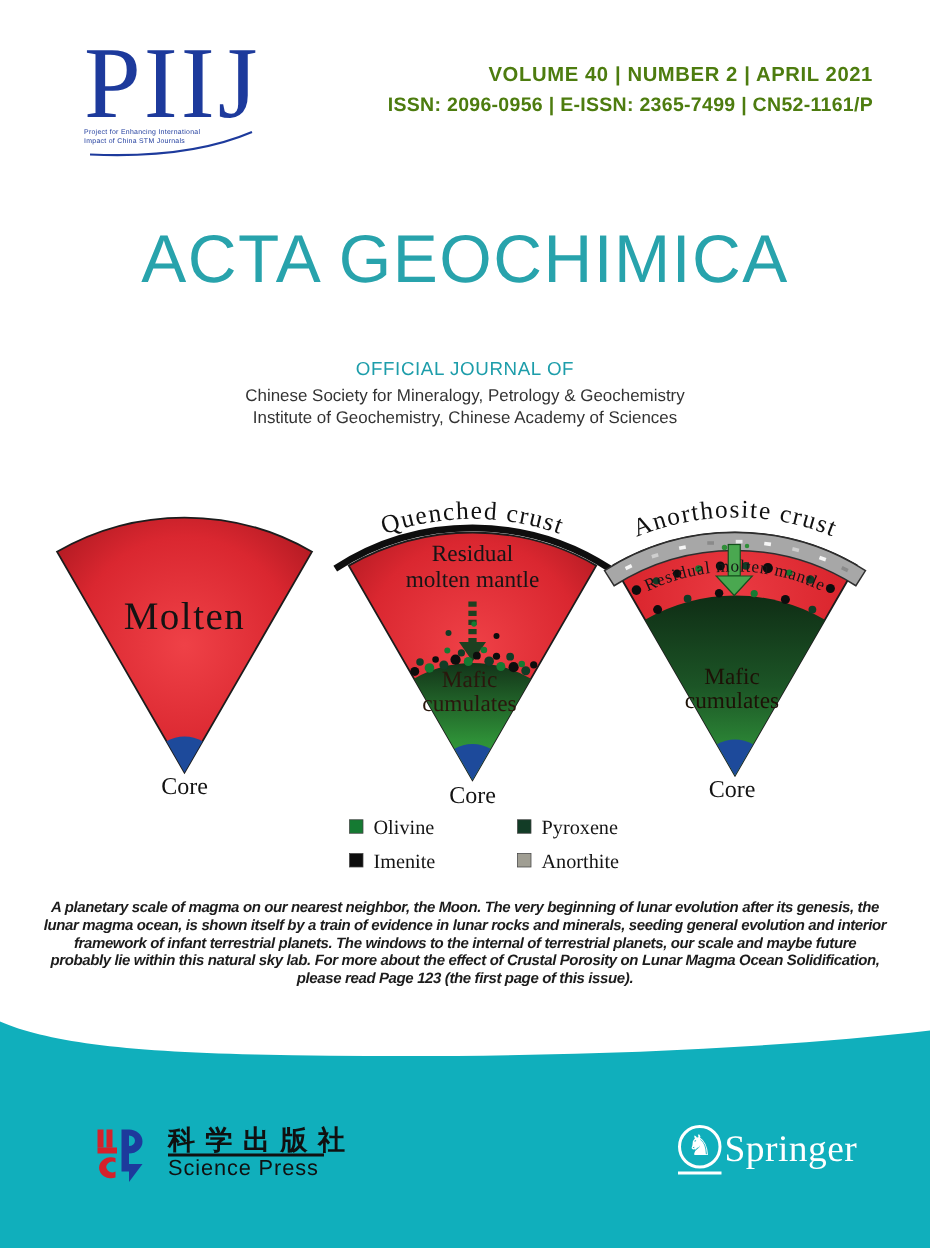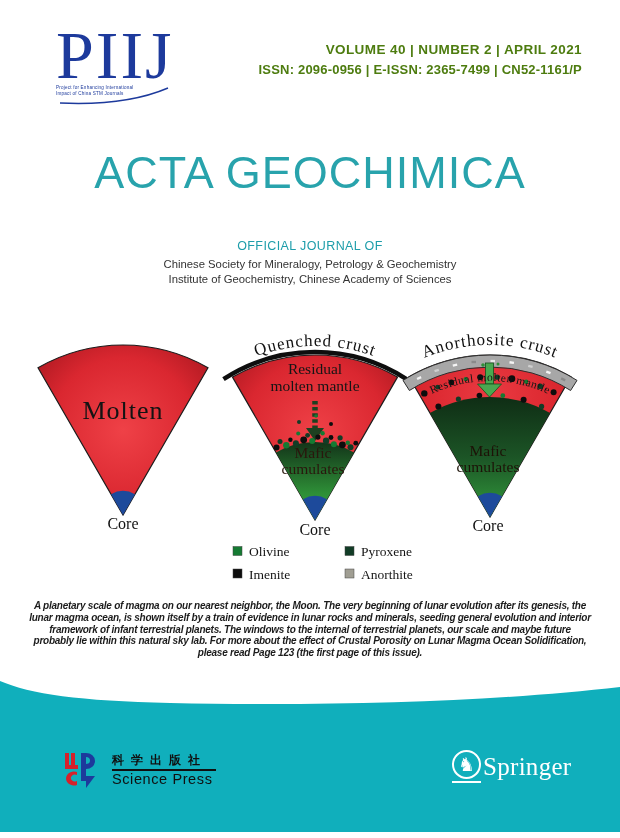--- a/index.html
+++ b/index.html
@@ -27,21 +27,21 @@
   .figure-svg{position:absolute;left:0;top:325px;}
 
   
   .caption{position:absolute;left:0;right:0;top:600px;text-align:center;color:#1c1c1c;}
   .caption div{font-size:10px;font-weight:bold;line-height:11.8px;letter-spacing:-.25px;white-space:nowrap;font-style:italic;}
 
   
   .band{position:absolute;left:0;top:670px;}
   .sp-block{position:absolute;left:62px;top:752px;display:flex;align-items:flex-start;}
   .sp-text{margin-left:10px;}
-  .sp-cn{font-size:12px;font-weight:bold;color:#101010;letter-spacing:7px;white-space:nowrap;line-height:16px;}
+  .sp-cn{font-size:18px;font-weight:bold;color:#101010;letter-spacing:7px;white-space:nowrap;line-height:16px;}
   .sp-rule{height:2px;background:#101010;width:104px;margin:1px 0 1px 0;}
   .sp-en{font-size:14.5px;font-weight:normal;color:#101010;letter-spacing:.6px;line-height:15px;}
 
   .springer-block{position:absolute;left:452px;top:750px;display:flex;align-items:center;color:#ffffff;}
   .horse-wrap{display:flex;flex-direction:column;align-items:center;}
   .horse-circle{width:25px;height:25px;border:2px solid #ffffff;border-radius:50%;
       display:flex;align-items:center;justify-content:center;font-size:19px;line-height:19px;}
   .horse-underline{width:29px;height:2px;background:#ffffff;margin-top:2px;}
   .springer-word{font-family:"Liberation Serif",serif;font-size:25px;margin-left:2px;letter-spacing:.3px;}
 </style>

